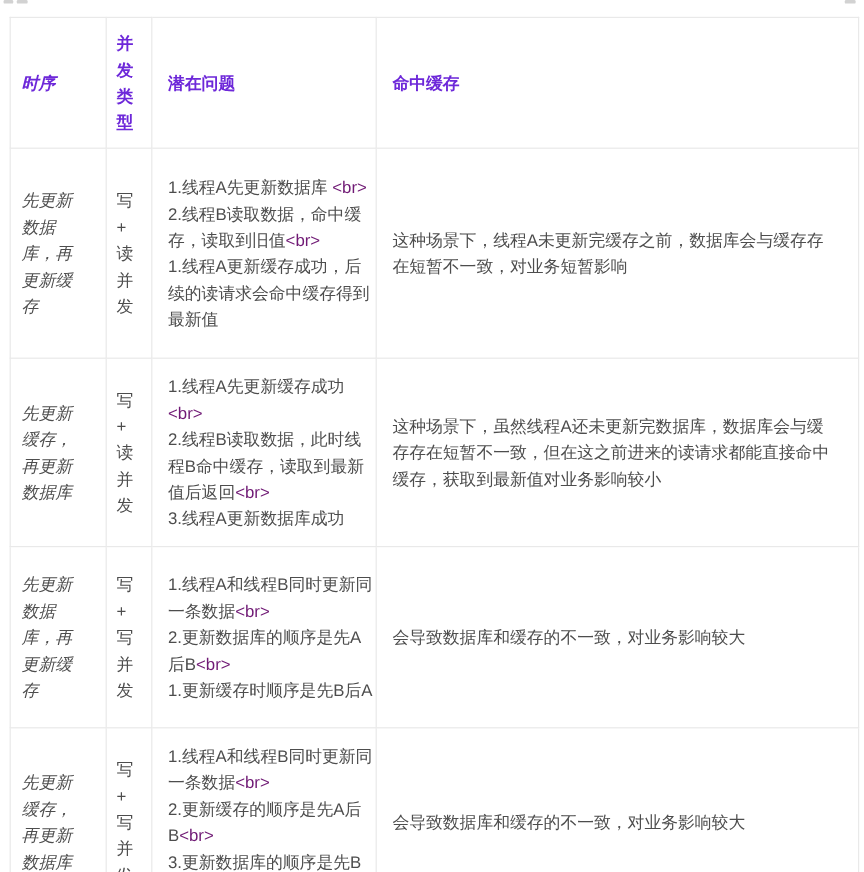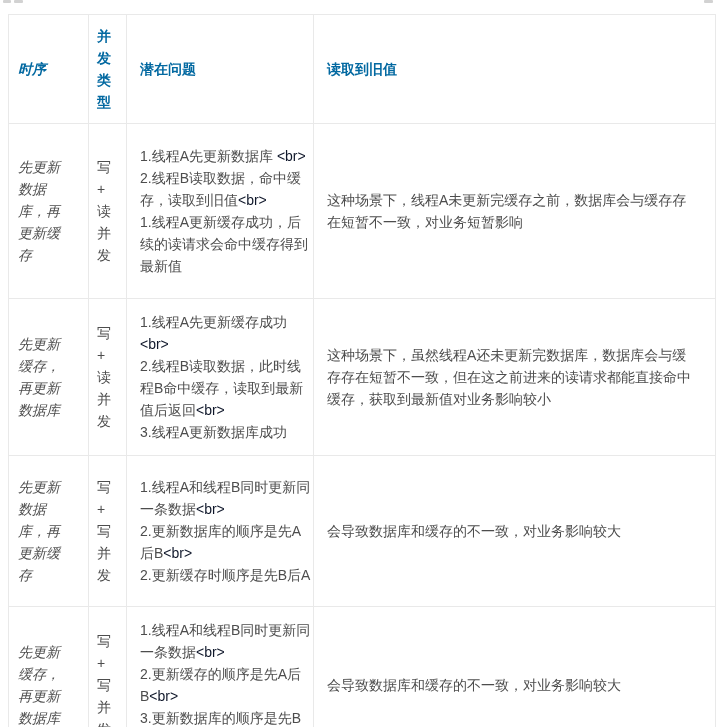--- a/index.html
+++ b/index.html
@@ -7,35 +7,35 @@
   .page{position:relative;width:720px;height:727px;background:#ffffff;overflow:hidden;}
 
   
   .frag{position:absolute;top:0;height:3px;background:#d2d2d2;border-radius:1px;}
   .frag.f1{left:3px;width:8px;}
   .frag.f2{left:14px;width:9px;}
   .frag.f3{left:704px;width:9px;}
 
   table.cmp{border-collapse:collapse;table-layout:fixed;position:absolute;left:8px;top:14px;width:707px;background:#ffffff;}
   .cmp th,.cmp td{border:1px solid #e9e9e9;vertical-align:middle;text-align:left;line-height:22px;font-weight:400;word-break:normal;overflow-wrap:break-word;}
-  .cmp th{font-weight:700;color:#0369a1;}
+  .cmp th{font-weight:700;color:#6d28d9;}
 
   thead tr{height:88px;}
   tbody tr:nth-child(1){height:175px;}
   tbody tr:nth-child(2){height:148px;}
   tbody tr:nth-child(3){height:151px;}
   tbody tr:nth-child(4){height:145px;}
 
   .c-timing{padding:10px 17px 10px 9px;font-style:italic;}
   .c-conc{padding:10px 8px;}
   .c-prob{padding:12px 0 12px 13px;}
   .c-impact{padding:12px 22px 12px 13px;}
 
   .prob-item{margin:0;}
-  .br-token{color:#0f172a;}
+  .br-token{color:#701a75;}
 </style>
 </head>
 <body>
 
 <div class="page">
 
   <div class="frag f1"></div>
   <div class="frag f2"></div>
   <div class="frag f3"></div>
 
@@ -44,21 +44,21 @@
       <col style="width:80px">
         <col style="width:38px">
         <col style="width:187px">
         <col style="width:402px">
     </colgroup>
     <thead>
       <tr>
         <th class="c-timing">时序</th>
         <th class="c-conc">并发类型</th>
         <th class="c-prob">潜在问题</th>
-        <th class="c-impact">读取到旧值</th>
+        <th class="c-impact">命中缓存</th>
       </tr>
     </thead>
     <tbody>
     <tr>
       <td class="c-timing">先更新数据库，再更新缓存</td>
       <td class="c-conc">写+读并发</td>
       <td class="c-prob">
             <div class="prob-item">1.线程A先更新数据库 <span class="br-token">&lt;br&gt;</span></div>
             <div class="prob-item">2.线程B读取数据，命中缓存，读取到旧值<span class="br-token">&lt;br&gt;</span></div>
             <div class="prob-item">1.线程A更新缓存成功，后续的读请求会命中缓存得到最新值</div>
@@ -76,21 +76,21 @@
           </td>
       <td class="c-impact">这种场景下，虽然线程A还未更新完数据库，数据库会与缓存存在短暂不一致，但在这之前进来的读请求都能直接命中缓存，获取到最新值对业务影响较小</td>
     </tr>
 
     <tr>
       <td class="c-timing">先更新数据库，再更新缓存</td>
       <td class="c-conc">写+写并发</td>
       <td class="c-prob">
             <div class="prob-item">1.线程A和线程B同时更新同一条数据<span class="br-token">&lt;br&gt;</span></div>
             <div class="prob-item">2.更新数据库的顺序是先A后B<span class="br-token">&lt;br&gt;</span></div>
-            <div class="prob-item">2.更新缓存时顺序是先B后A</div>
+            <div class="prob-item">1.更新缓存时顺序是先B后A</div>
           </td>
       <td class="c-impact">会导致数据库和缓存的不一致，对业务影响较大</td>
     </tr>
 
     <tr>
       <td class="c-timing">先更新缓存，再更新数据库</td>
       <td class="c-conc">写+写并发</td>
       <td class="c-prob">
             <div class="prob-item">1.线程A和线程B同时更新同一条数据<span class="br-token">&lt;br&gt;</span></div>
             <div class="prob-item">2.更新缓存的顺序是先A后B<span class="br-token">&lt;br&gt;</span></div>

